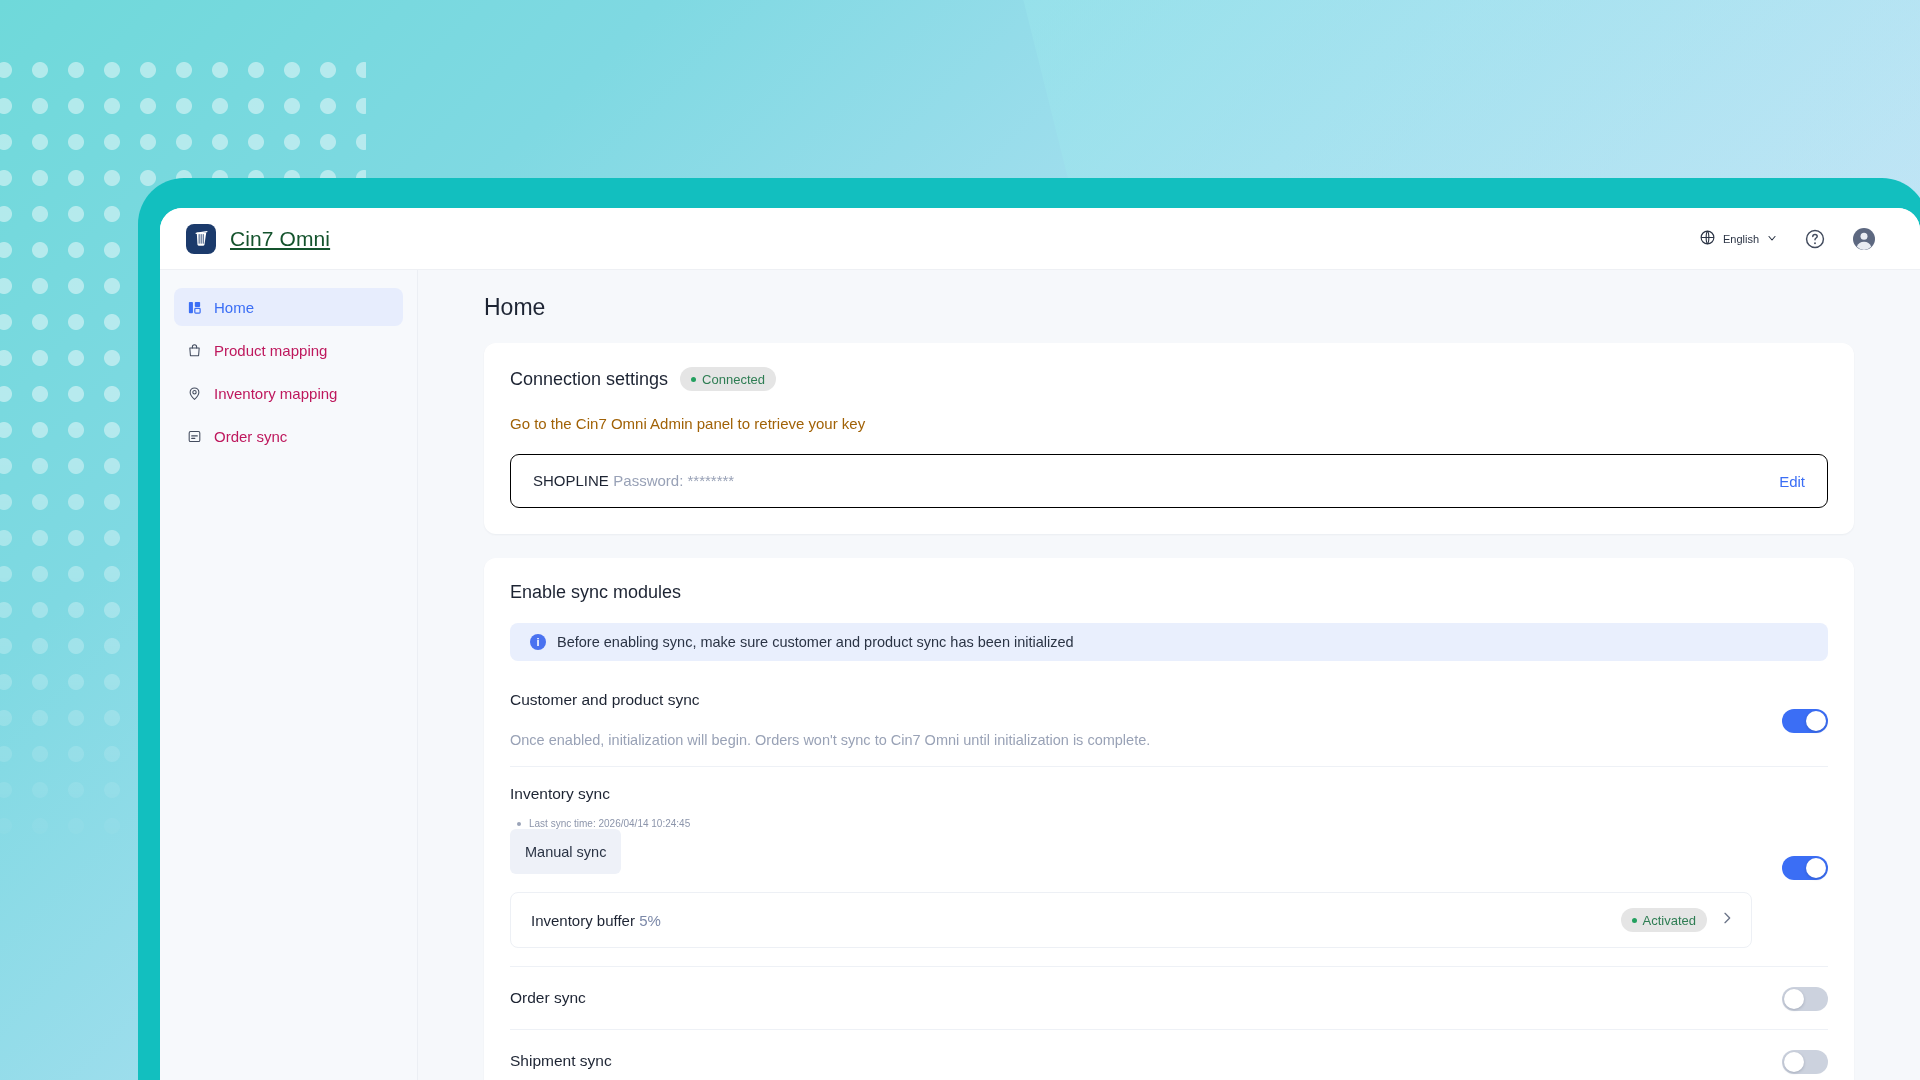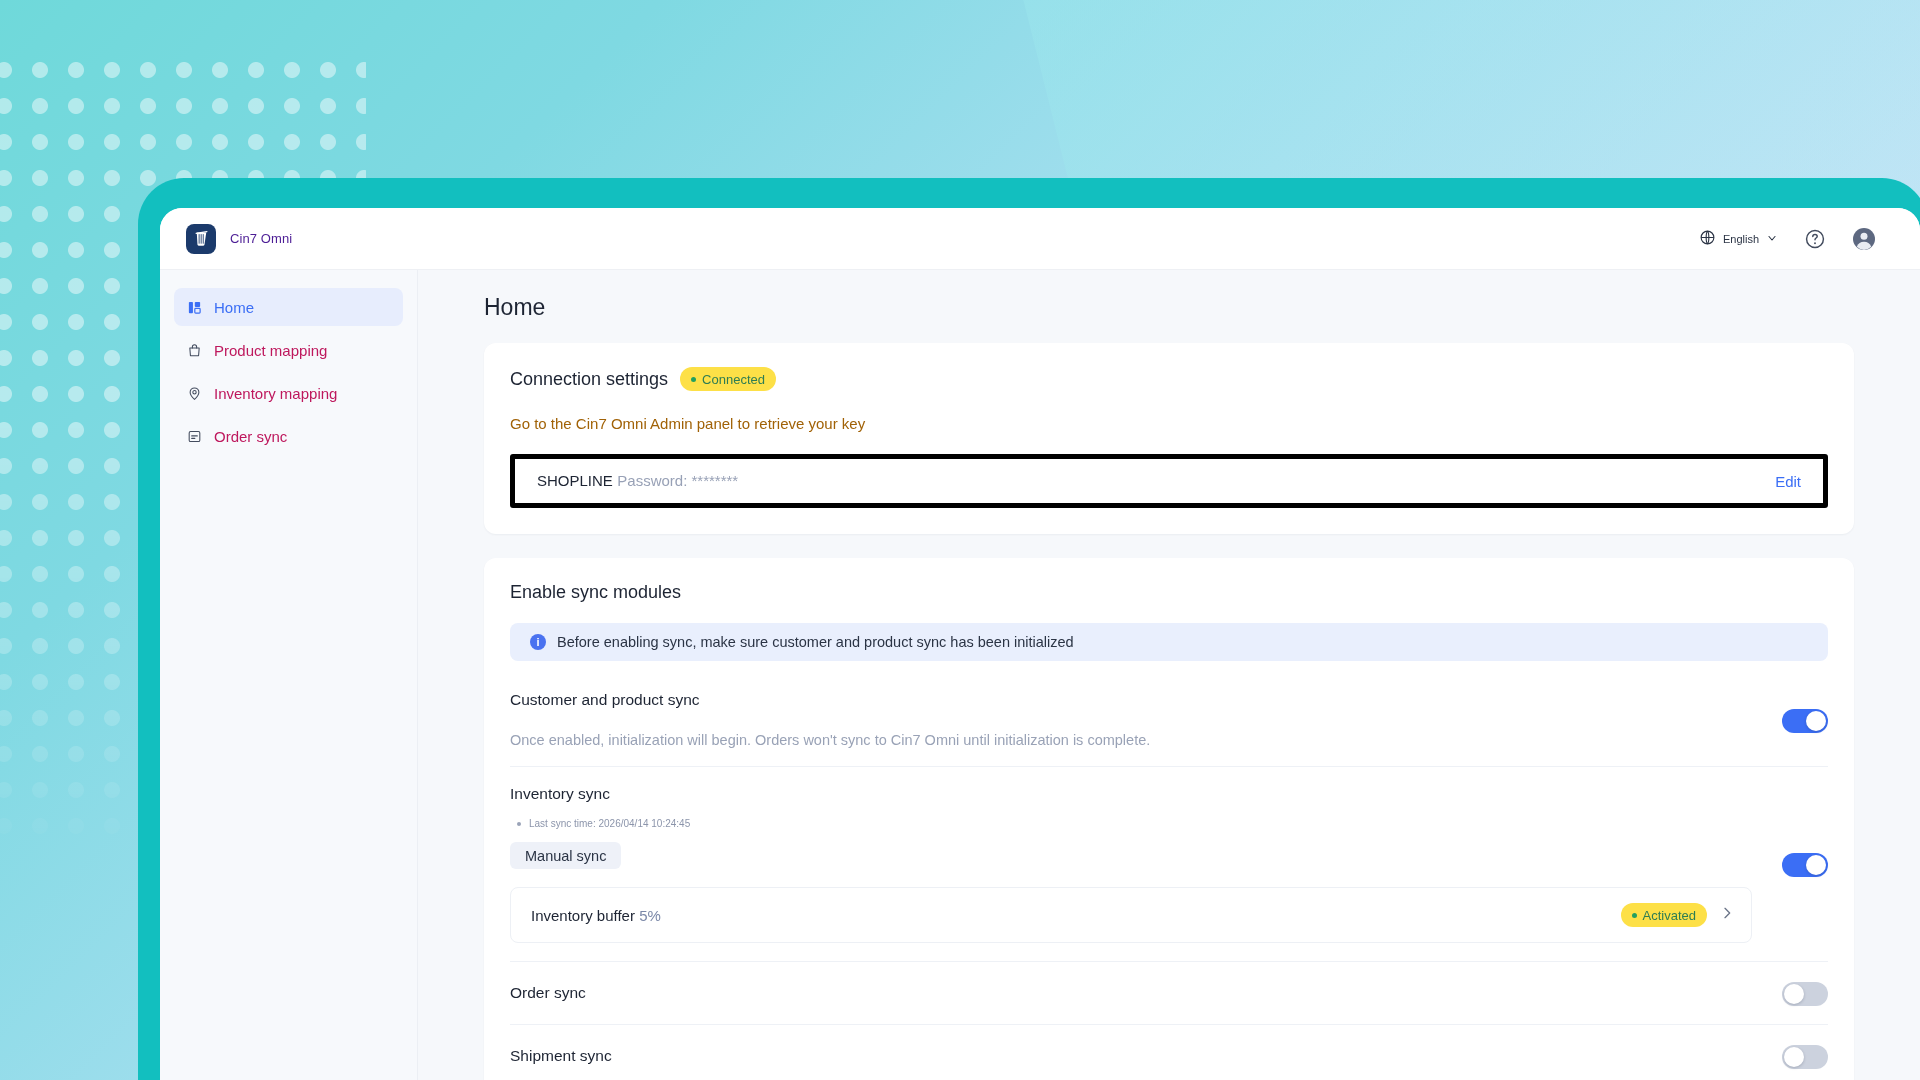--- a/index.html
+++ b/index.html
@@ -72,21 +72,21 @@
     justify-content: space-between;
     padding: 0 44px 0 26px;
     border-bottom: 1px solid #eef0f4;
   }
   #brand { display: flex; align-items: center; gap: 14px; }
   #brand-logo {
     width: 30px; height: 30px; border-radius: 8px;
     background: #1b3a6b;
     display: flex; align-items: center; justify-content: center;
   }
-  #brand-title { font-size: 13px; color: #4c1d95; letter-spacing: .1px; }
+  #brand-title { font-size: 21px; color: #14532d; letter-spacing: .1px; text-decoration: underline; }
 
   #topbar-right { display: flex; align-items: center; gap: 26px; }
   .lang-select {
     display: flex; align-items: center; gap: 7px;
     font-size: 11px; color: #2b3445; cursor: pointer;
   }
   .icon-btn { display: flex; align-items: center; cursor: pointer; }
 
   
   #app-body { display: flex; height: 828px; }
@@ -128,32 +128,32 @@
     box-shadow: 0 1px 2px rgba(20,30,60,.05);
   }
 
   .card-head { display: flex; align-items: center; gap: 12px; }
   .card-title { font-size: 18px; color: #1d2433; }
 
   .pill {
     display: inline-flex; align-items: center; gap: 6px;
     height: 24px; padding: 0 11px;
     border-radius: 12px;
-    background: #fde047;
+    background: #e5e5e5;
     color: #2e7d53;
     font-size: 13px;
   }
   .pill-dot { width: 5px; height: 5px; border-radius: 50%; background: #23a05f; }
 
   .card-sub { font-size: 15px; color: #a16207; margin-top: 24px; }
 
   .key-row {
     margin-top: 22px;
-    border: 5px solid #000000;
-    border-radius: 3px;
+    border: 1px solid #000000;
+    border-radius: 9px;
     height: 54px;
     display: flex; align-items: center; justify-content: space-between;
     padding: 0 22px;
   }
   .key-label { font-size: 15px; color: #1d2433; }
   .key-value { font-size: 15px; color: #98a1b6; }
   .edit-link { font-size: 15px; color: #3b6ef5; cursor: pointer; }
 
   .banner {
     margin-top: 20px;
@@ -182,23 +182,22 @@
   .module-row:first-child { border-top: none; }
   .module-name { font-size: 15.5px; color: #1d2433; }
   .module-desc { font-size: 14.5px; color: #99a2b6; margin-top: 23px; }
   .module-meta {
     font-size: 10px; color: #8c95ab; margin-top: 15px;
     display: flex; align-items: center; gap: 8px; padding-left: 7px;
   }
   .meta-dot { width: 4px; height: 4px; border-radius: 50%; background: #9aa3b8; flex-shrink: 0; }
 
   .ghost-btn {
-    margin-top: 13px;
     display: inline-flex; align-items: center;
-    height: 27px; padding: 0 15px;
+    height: 45px; padding: 0 15px;
     background: #eef1f8;
     border-radius: 6px;
     font-size: 14.5px; color: #2b3445;
     cursor: pointer;
   }
 
   .subcard {
     margin-top: 18px;
     border: 1px solid #edf0f5;
     border-radius: 8px;

